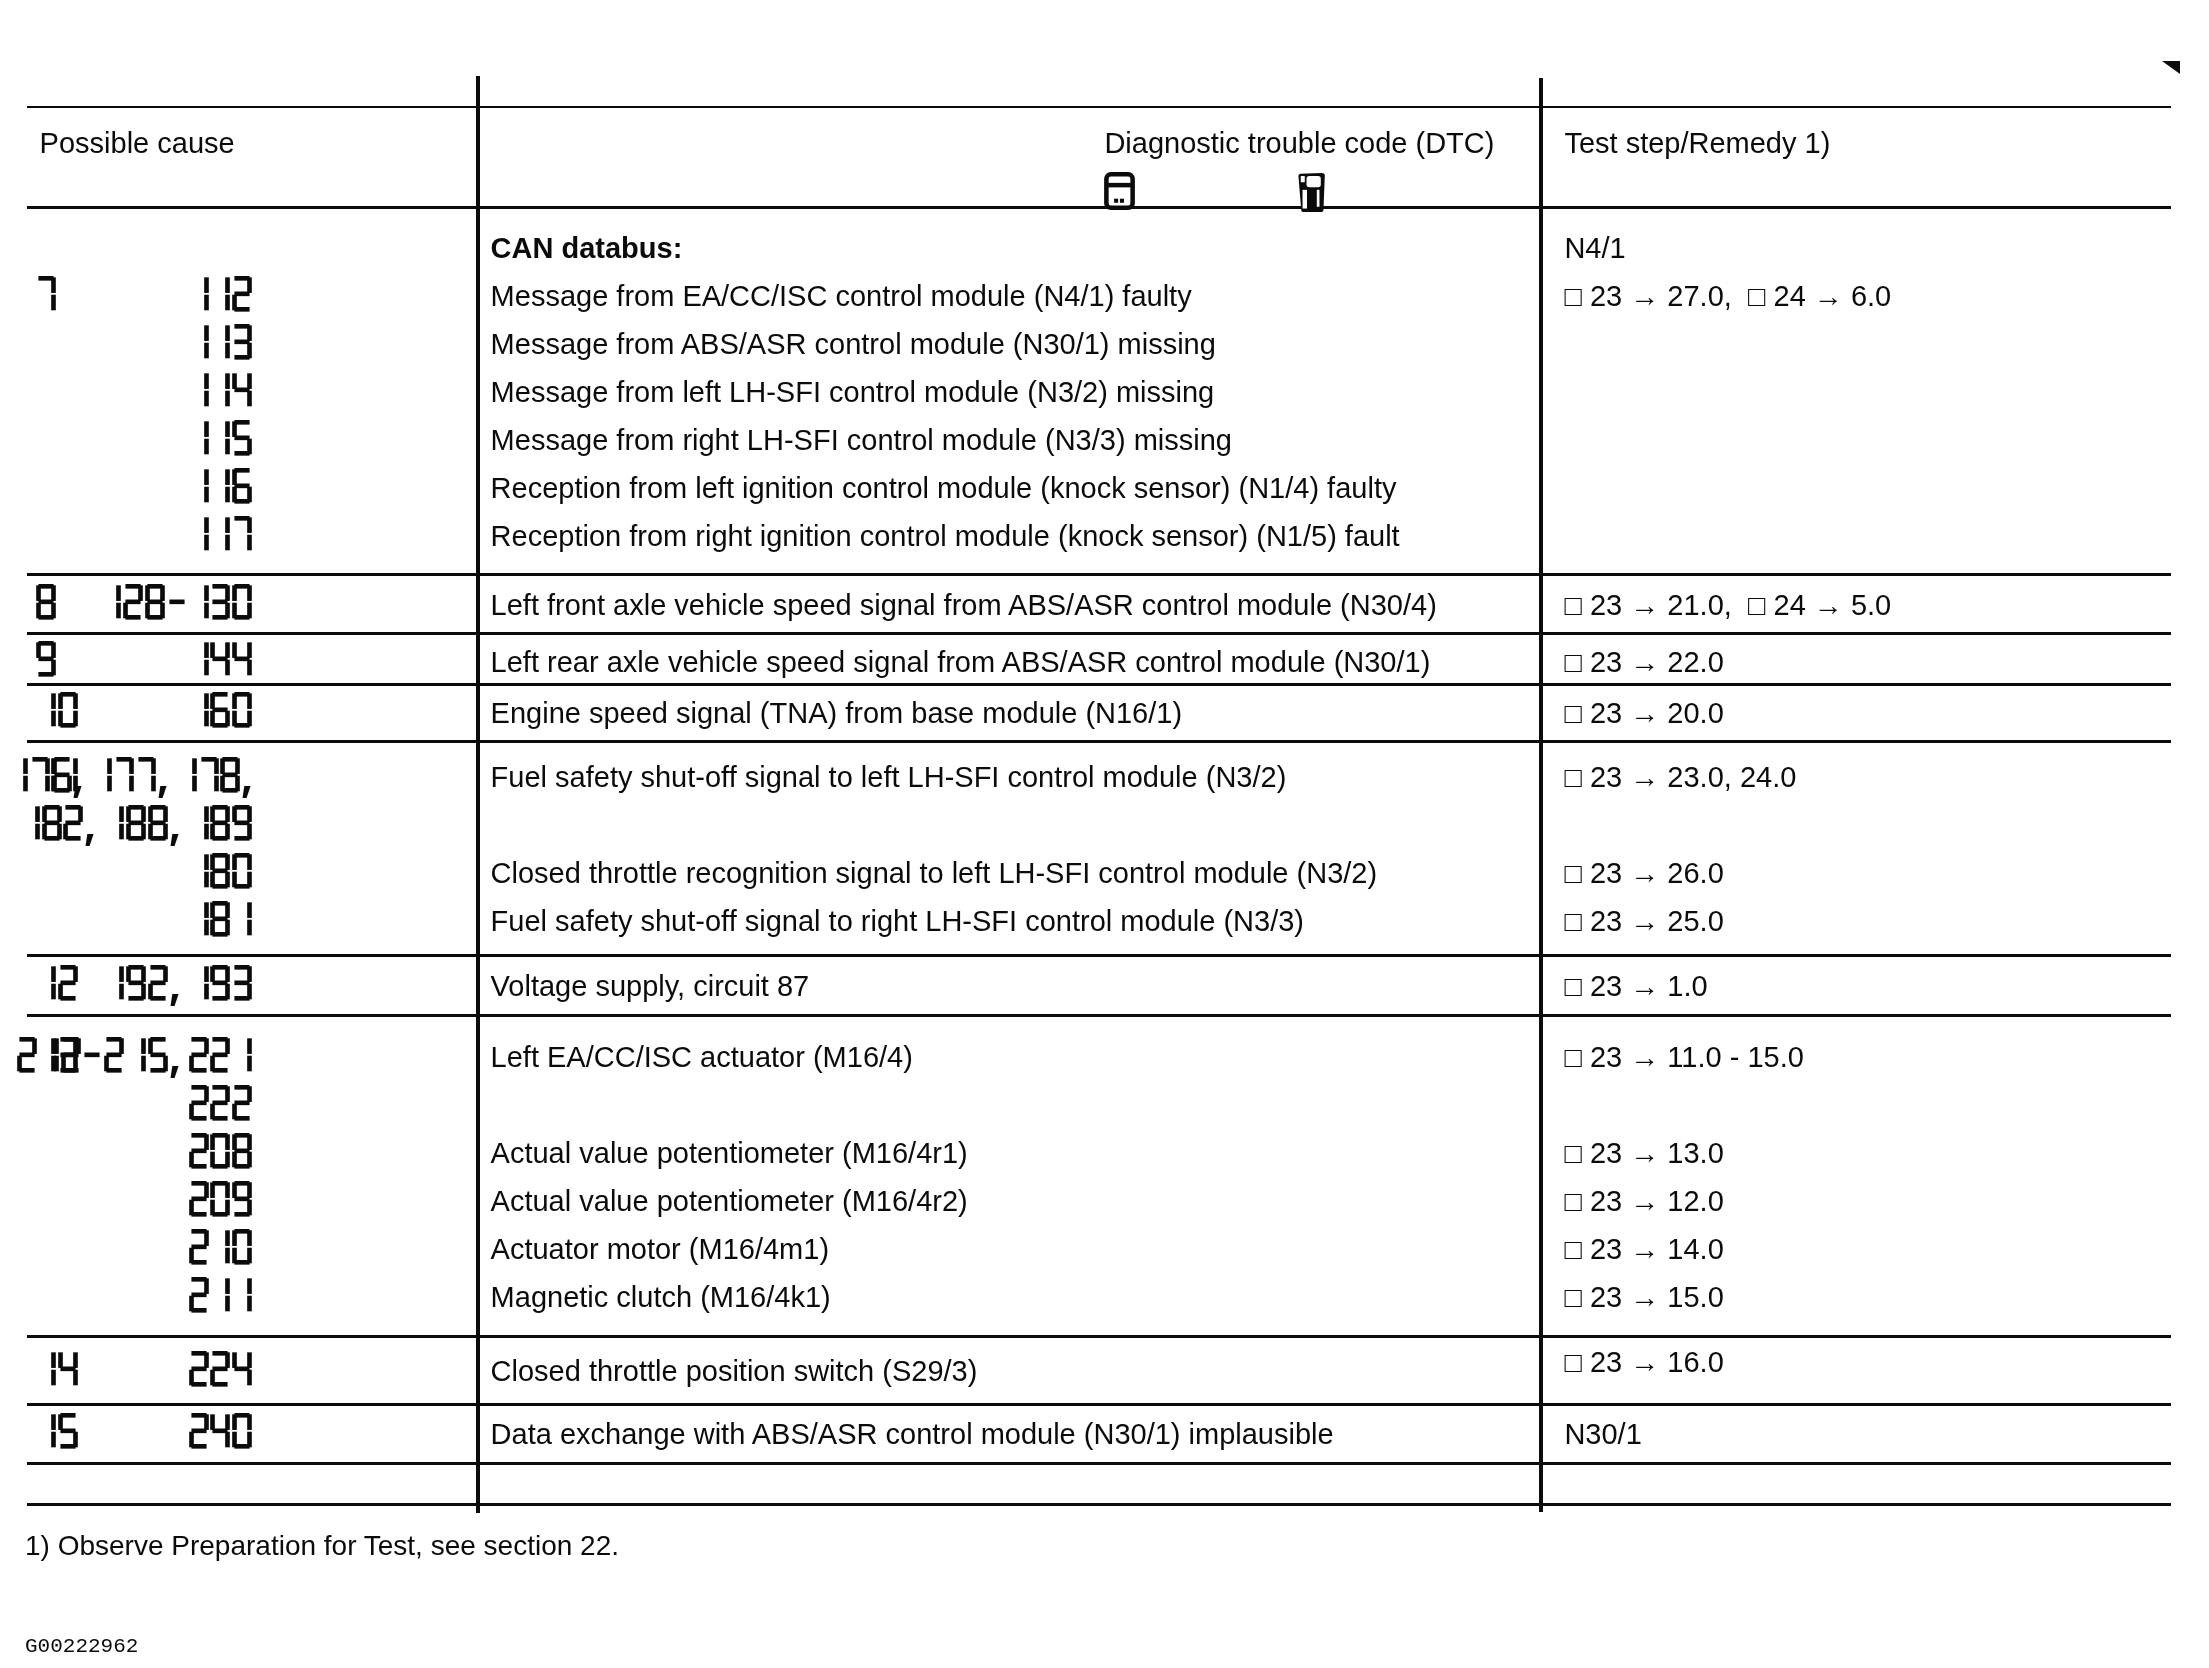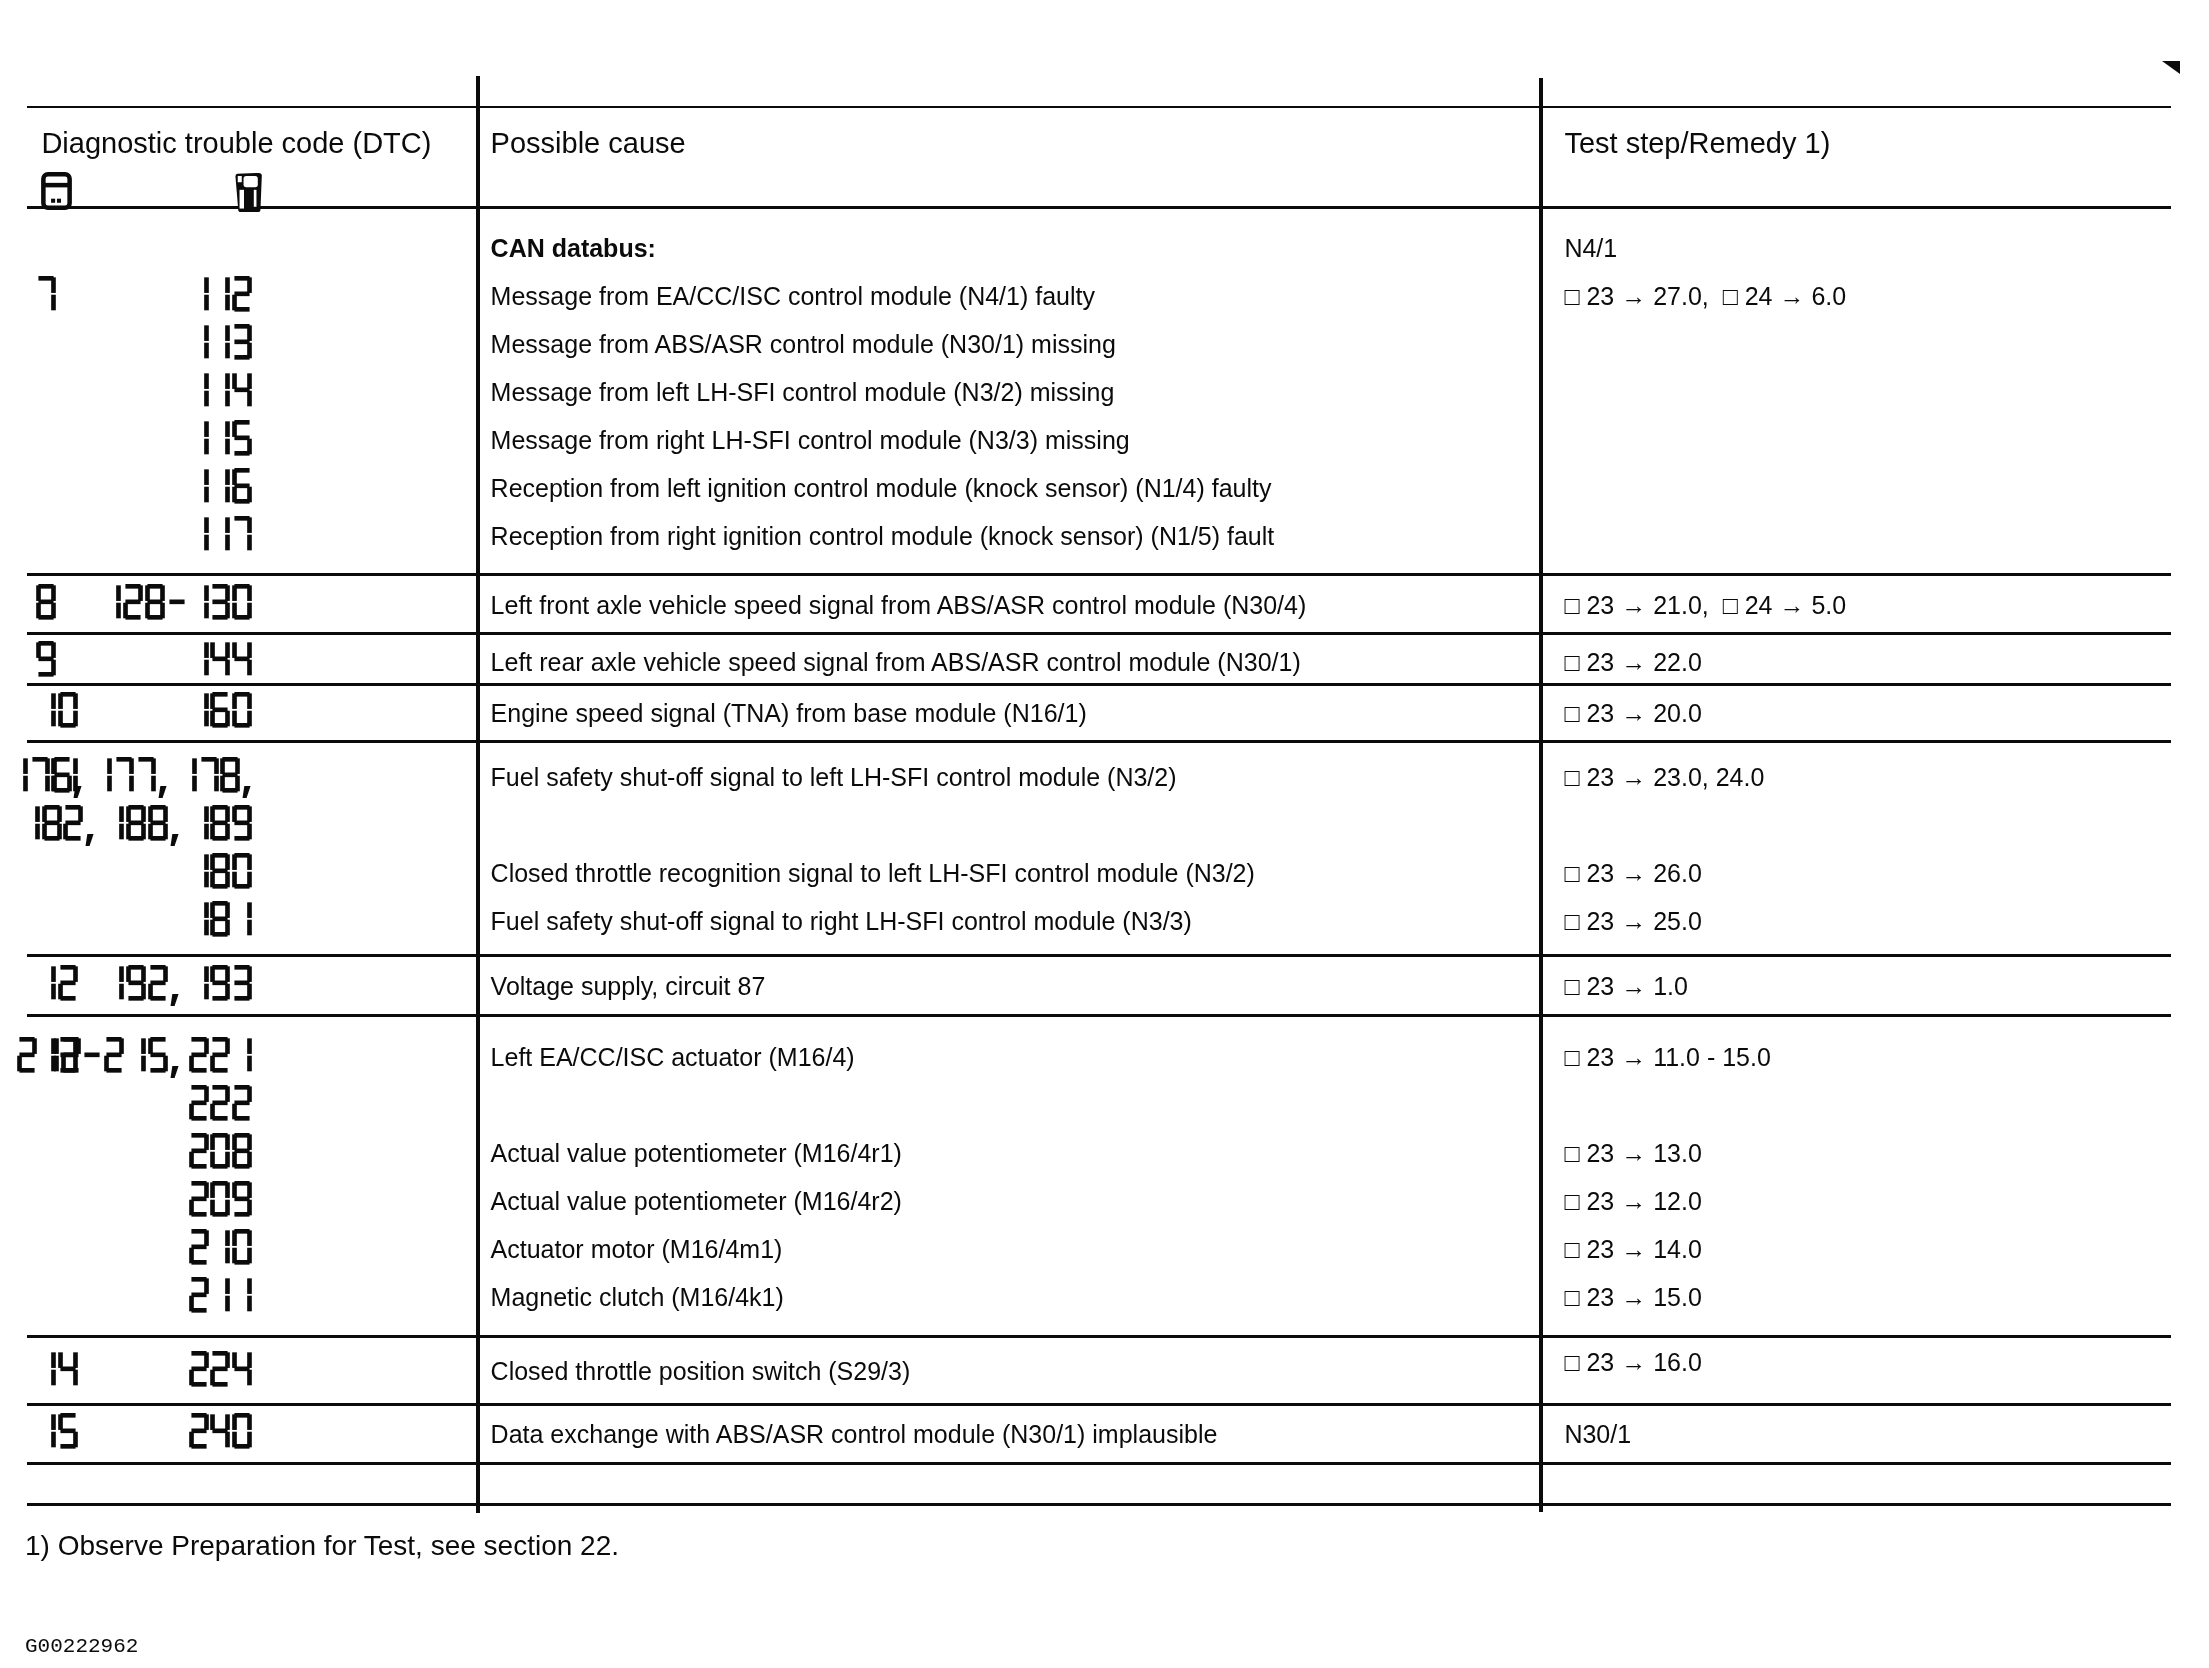--- a/index.html
+++ b/index.html
@@ -15,21 +15,21 @@
   .c2{width:1063px;}
   .c3{width:630px;}
   .header-row{height:101px;}
   .hdr{font-size:29px;line-height:34px;}
   .hdr-title{padding:18px 0 0 14.4px;}
   .c2 .hdr,.c3 .hdr{padding-top:18px;}
   .c2 .hdr{padding-left:12.6px;}
   .c3 .hdr{padding-left:23.4px;}
   .hdr-icons{display:flex;margin-top:11.7px;padding-left:14.4px;gap:158px;}
   .line{position:relative;height:48px;}
-  .cause,.remedy{font-size:25px;line-height:48px;white-space:pre;}
+  .cause,.remedy{font-size:29px;line-height:48px;white-space:pre;}
   .cause{padding-left:12.6px;}
   .remedy{padding-left:23.4px;}
   .bold{font-weight:bold;}
   .seg{position:absolute;top:0;height:48px;display:flex;align-items:center;}
   .seg-imp{left:9px;}
   .seg-hht{right:224px;}
   .sd{margin-right:1.8px;display:block;}
   .ssp{display:inline-block;width:7.2px;height:9px;}
   .footnote{position:absolute;left:25px;top:1530px;font-size:28px;}
   .docid{position:absolute;left:25px;top:1635px;font-size:21px;font-family:Liberation Mono, monospace;}
@@ -41,20 +41,23 @@
 
 <div class="page">
 
   <div class="artifact"></div>
 
   <div class="dtc-table">
     <div class="vline v1"></div>
     <div class="vline v2"></div>
 
     <div class="row header-row">
+      <div class="col c2">
+        <div class="hdr">Possible cause</div>
+      </div>
       <div class="col c1">
         <div class="hdr hdr-title">Diagnostic trouble code (DTC)</div>
         <div class="hdr-icons">
           <span>
             <svg width="31" height="38" viewBox="0 0 34 42">
               <rect x="2.5" y="2.5" width="29" height="37" rx="5" fill="none" stroke="#0b0b0b" stroke-width="5"></rect>
               <line x1="3" y1="14.5" x2="31" y2="14.5" stroke="#0b0b0b" stroke-width="5"></line>
               <rect x="11" y="29.5" width="4.5" height="4.5" fill="#0b0b0b"></rect>
               <rect x="17.5" y="29.5" width="4.5" height="4.5" fill="#0b0b0b"></rect>
             </svg>
@@ -63,23 +66,20 @@
             <svg width="36" height="41" viewBox="0 0 40 46">
               <path d="M8,2 L32,1 Q35.5,1 35.5,4 L34,42 Q34,45 31,45 L12,45 Q9,45 9,42 L6,6 Q5.5,2.5 8,2 Z" fill="#0b0b0b"></path>
               <rect x="15" y="4.5" width="16" height="12.5" rx="3" fill="#ffffff"></rect>
               <rect x="8.5" y="4.5" width="4.5" height="7" fill="#ffffff"></rect>
               <rect x="10.5" y="20" width="5" height="21" fill="#ffffff"></rect>
               <rect x="26.5" y="20" width="3" height="19" fill="#ffffff"></rect>
             </svg>
           </span>
         </div>
       </div>
-      <div class="col c2">
-        <div class="hdr">Possible cause</div>
-      </div>
       <div class="col c3">
         <div class="hdr">Test step/Remedy 1)</div>
       </div>
     </div>
 
     <div>
         <div class="row" style="height: 367px;">
           <div class="col c1" style="padding-top: 15.3px;">
             <div class="line"></div>
             <div class="line">

